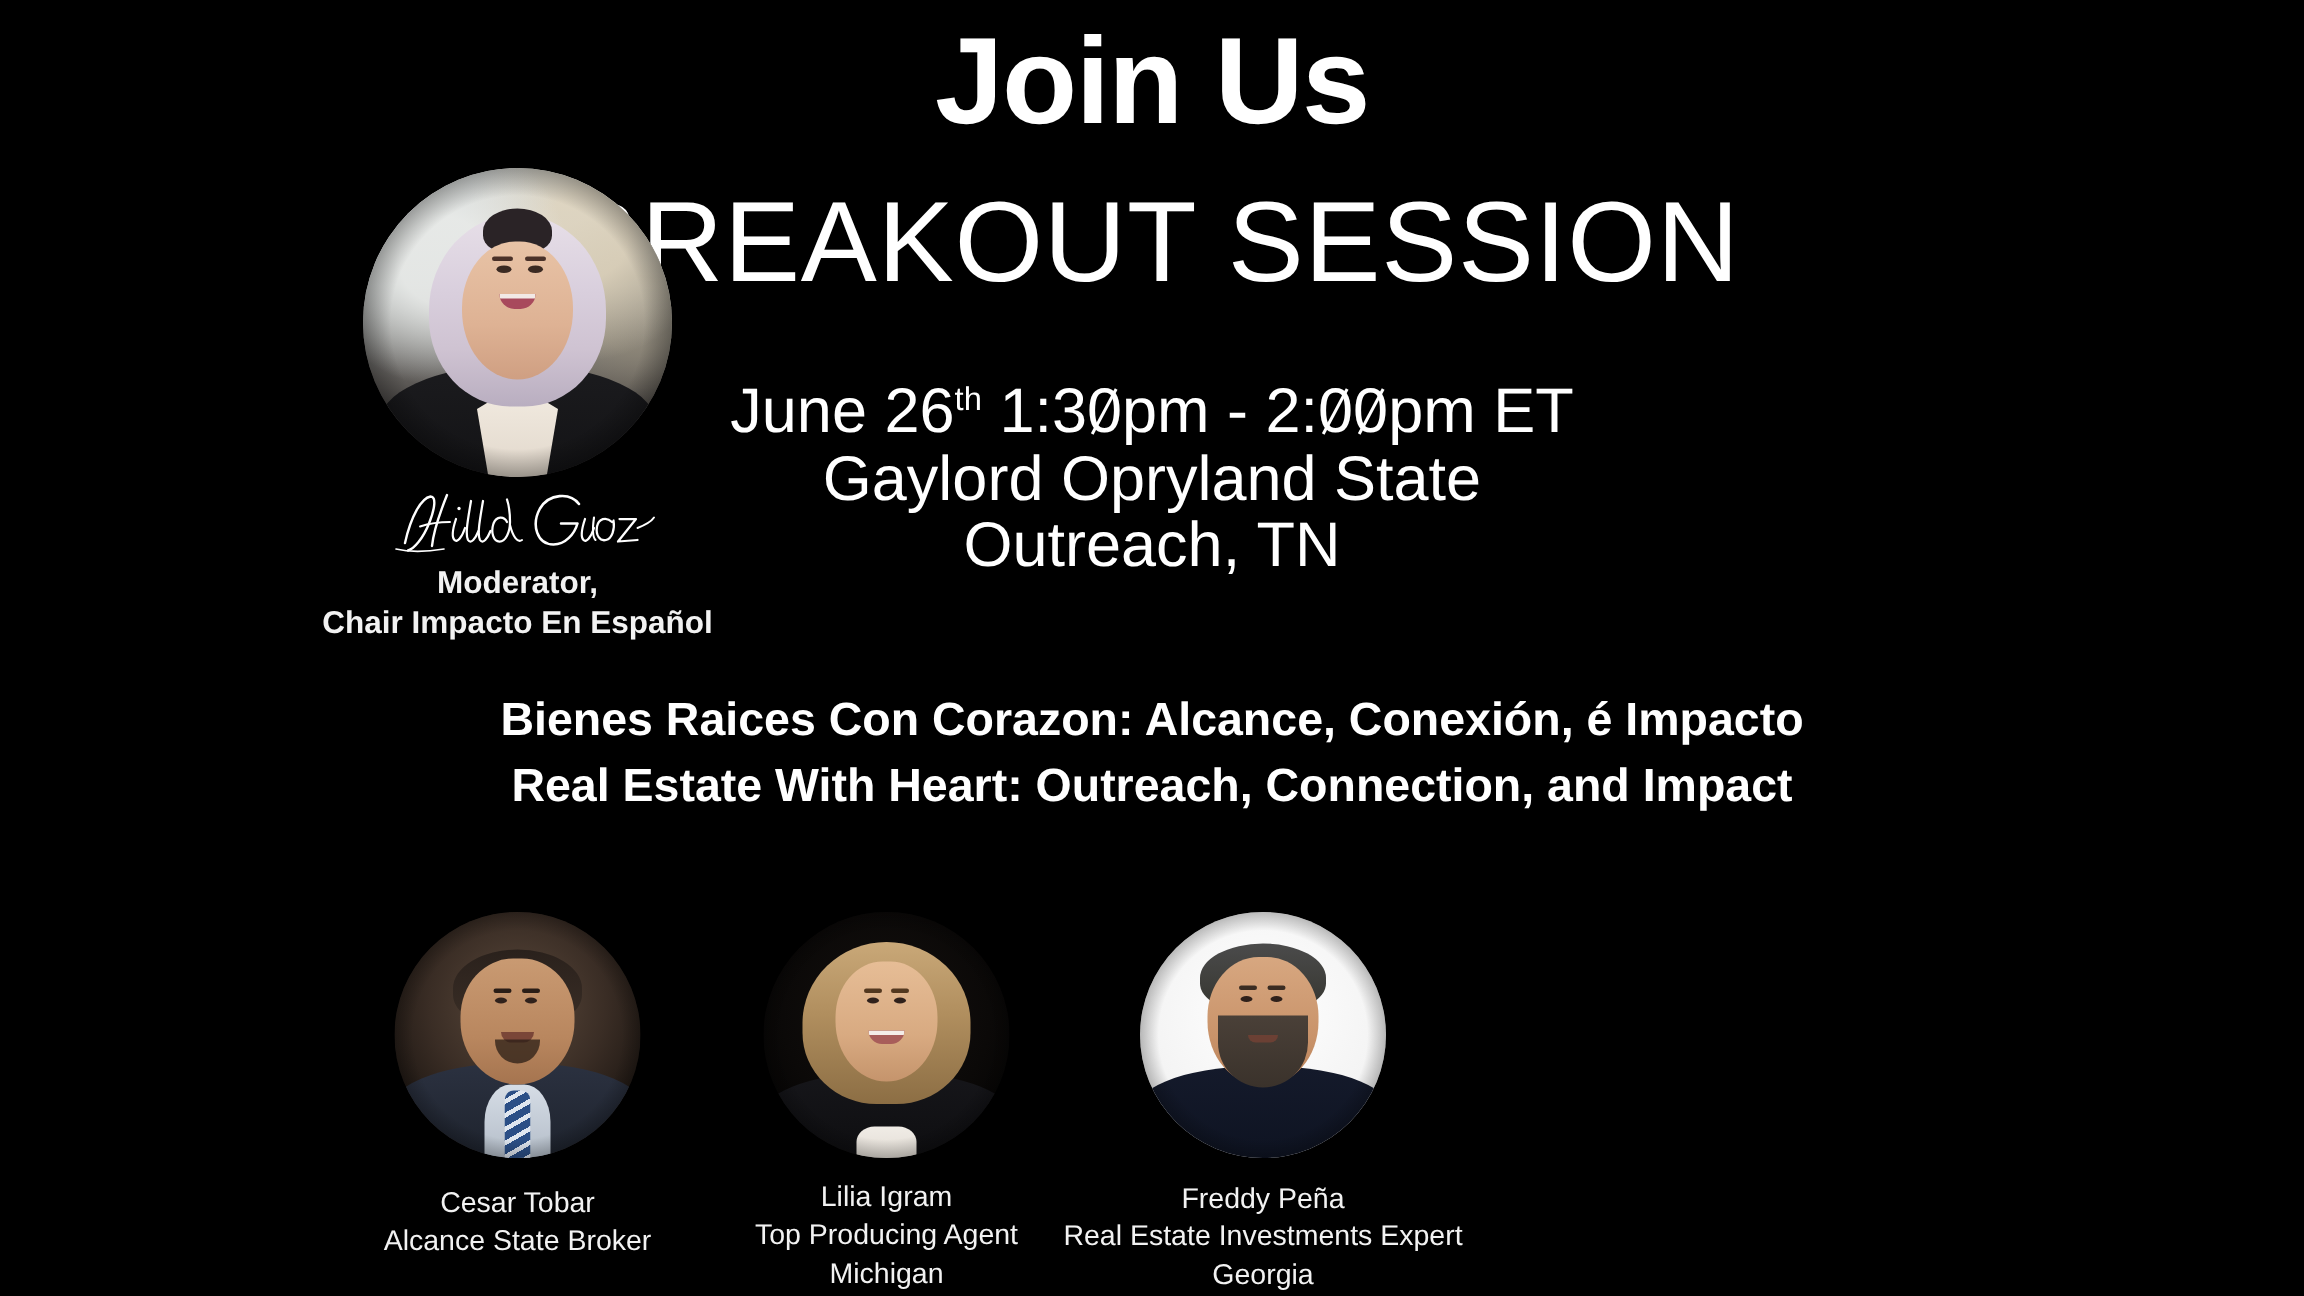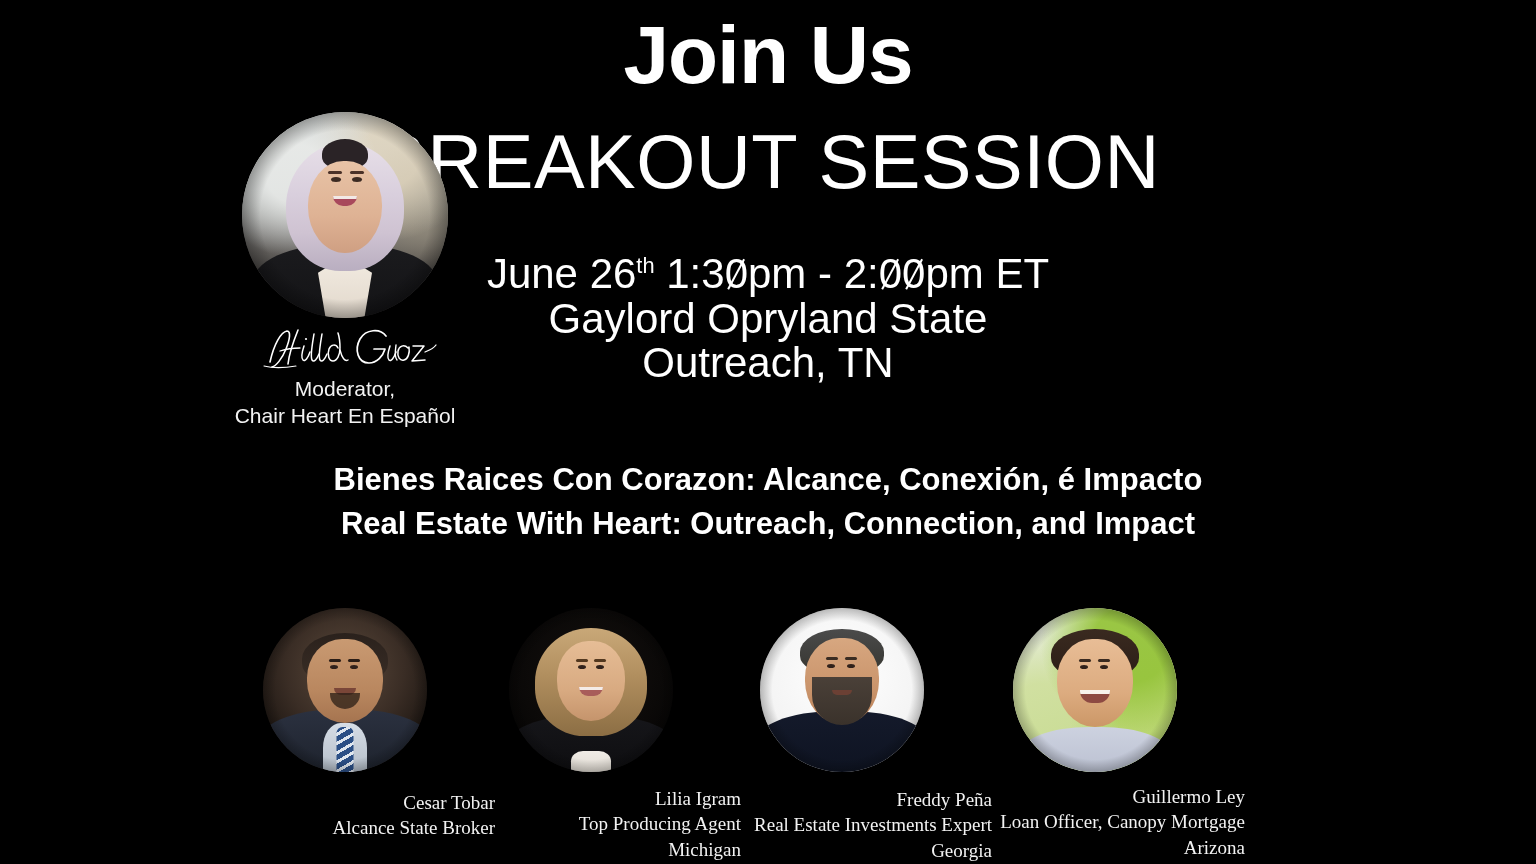--- a/index.html
+++ b/index.html
@@ -194,39 +194,38 @@
   .signature {
     margin-top: 4px;
     height: 52px;
     position: relative;
   }
   .signature svg { display: block; margin: 0 auto; }
 
   .mod-role {
     margin-top: 2px;
     font-size: 21px;
-    font-weight: 400;
+    font-weight: 700;
     line-height: 1.28;
     color: #f2f2f2;
   }
   .mod-role .line { display: block; white-space: nowrap; }
 
   
   .panelists {
     position: absolute;
     left: 0;
     top: 600px;
     width: 1536px;
     height: 264px;
   }
   .panelist {
     position: absolute;
     width: 300px;
-    text-align: right;
-    font-family: Liberation Serif, serif;
+    text-align: center;
   }
   .p-portrait {
     width: 164px;
     height: 164px;
     margin: 0 auto;
     border-radius: 50%;
     position: relative;
     overflow: hidden;
   }
   .p-portrait .pbg { position: absolute; inset: 0; }
@@ -327,21 +326,21 @@
           <path d="M146 23 C145 30, 145 36, 147 38" stroke-width="1.4"></path>
           <path d="M158 26 C154 22, 149 24, 148 29 C147 35, 150 39, 154 38 C158 37, 160 31, 159 25" stroke-width="1.5"></path>
           <path d="M163 24 L174 24 L162 39 L175 38" stroke-width="1.5"></path>
           <path d="M175 30 C180 28, 184 26, 186 23" stroke-width="1.3"></path>
         </g>
       </svg>
     </div>
 
     <div class="mod-role">
       <span class="line">Moderator,</span>
-      <span class="line">Chair Heart En Español</span>
+      <span class="line">Chair Impacto En Español</span>
     </div>
   </div>
 
   <div class="panelists">
 
     <div class="panelist" style="left:195px; top:8px;">
       <div class="p-portrait">
         <div class="pbg" style="background: radial-gradient(circle at 50% 38%, #5c4a3c 0%, #3a2d25 45%, #1a1410 78%, #080606 100%);"></div>
         <div class="pbody" style="width:176px; height:76px; background: linear-gradient(180deg,#2b3140 0%,#1b2029 100%);"></div>
         <div class="pbody" style="width:44px; height:62px; border-radius:40% 40% 0 0; background: linear-gradient(180deg,#d6dde6 0%,#aab4c0 100%);"></div>
@@ -397,38 +396,15 @@
         <div class="pmouth" style="top:48%; width:24px; height:9px; background:#a85d5a; box-shadow: inset 0 3px 0 #f4ece8;"></div>
         <div class="pvig"></div>
       </div>
       <div class="p-caption" style="margin-top:14px;">
         <span class="line">Lilia Igram</span>
         <span class="line">Top Producing Agent</span>
         <span class="line">Michigan</span>
       </div>
     </div>
 
-    <div class="panelist" style="left:945px; top:8px;">
-      <div class="p-portrait">
-        <div class="pbg" style="background:
-               radial-gradient(circle at 72% 22%, rgba(150,196,60,0.95) 0 22%, rgba(150,196,60,0) 52%),
-               radial-gradient(circle at 84% 62%, rgba(186,214,110,0.9) 0 20%, rgba(186,214,110,0) 48%),
-               radial-gradient(circle at 18% 70%, rgba(205,222,150,0.8) 0 22%, rgba(205,222,150,0) 52%),
-               linear-gradient(160deg,#eef2e6 0%,#dde7c8 40%,#bdd694 70%,#a9c97e 100%);"></div>
-        <div class="pbody" style="width:150px; height:58px; background: linear-gradient(180deg,#cdd2e0 0%,#b6bccd 100%);"></div>
-        <div class="phair" style="top:13%; width:88px; height:50px; background: linear-gradient(180deg,#3a2a20 0%,#2a1d16 100%);"></div>
-        <div class="pface" style="top:19%; width:76px; height:88px; background: linear-gradient(180deg,#e8bd96 0%,#dcab7f 62%,#cb9767 100%);"></div>
-        <div class="pbrow" style="left:40%; top:31%; background:#3a2a20;"></div>
-        <div class="pbrow" style="left:52%; top:31%; background:#3a2a20;"></div>
-        <div class="peye" style="left:41%; top:35%;"></div>
-        <div class="peye" style="left:53%; top:35%;"></div>
-        <div class="pmouth" style="top:50%; width:30px; height:13px; background:#8d4a42; box-shadow: inset 0 4px 0 #f7f2ec;"></div>
-        <div class="pvig"></div>
-      </div>
-      <div class="p-caption" style="margin-top:12px;">
-        <span class="line">Guillermo Ley</span>
-        <span class="line">Loan Officer, Canopy Mortgage</span>
-        <span class="line">Arizona</span>
-      </div>
-    </div>
 
   </div>
 </div>
 
 </body></html>

